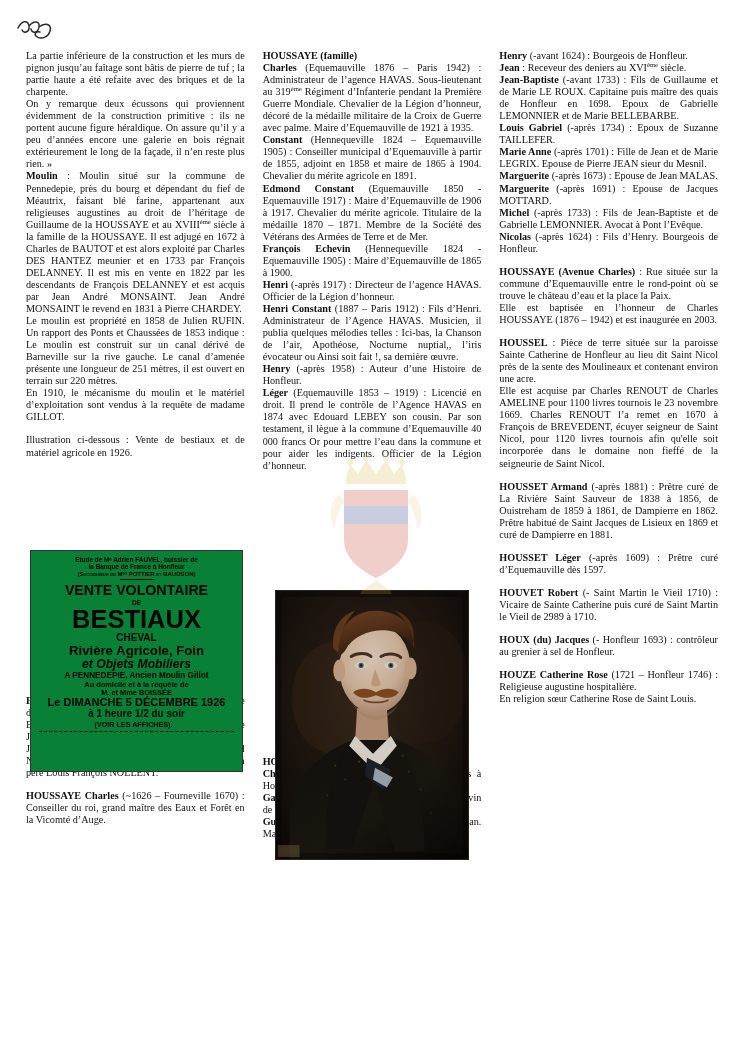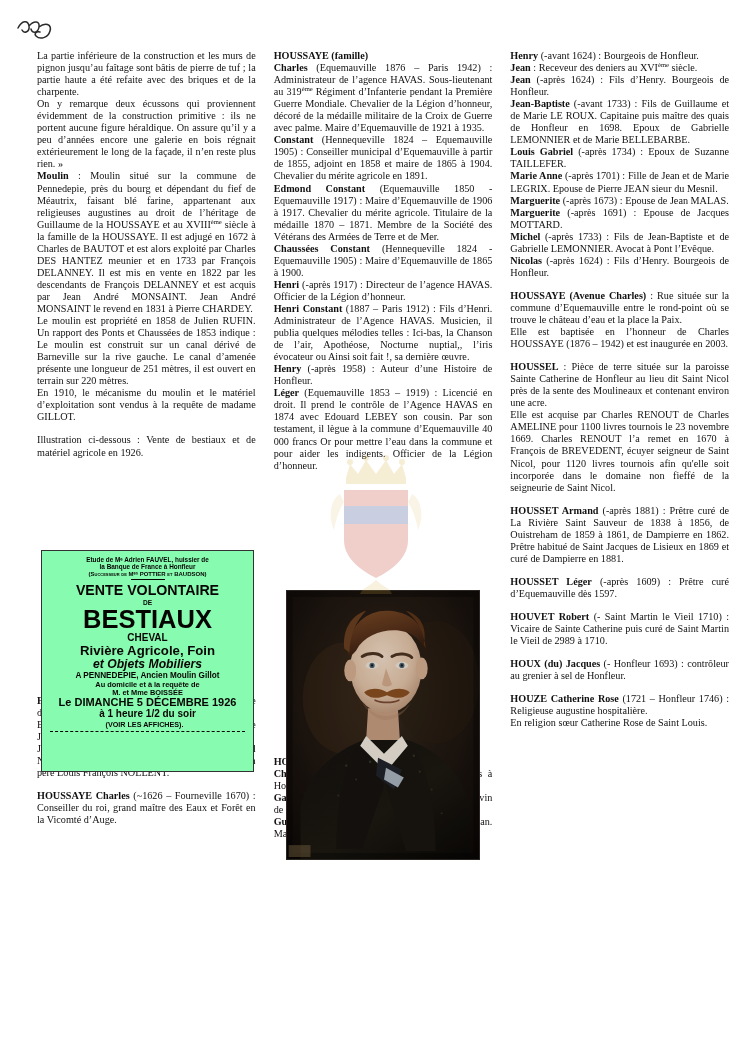--- a/index.html
+++ b/index.html
@@ -34,21 +34,20 @@
 
   
   .columns {
     position: absolute;
     left: 26px;
     top: 50px;
     width: 692px;
     height: 960px;
     display: flex;
     gap: 18px;
-    margin-left: 11px;
   }
   .col {
     width: 219px;
     position: relative;
   }
   .col p, .col .blk {
     margin: 0;
     font-size: 10.2px;
     line-height: 12.05px;
     text-align: justify;
@@ -74,21 +73,21 @@
   }
   .watermark svg { display:block; width:100%; height:100%; }
 
   
   .poster {
     position: absolute;
     left: 4px;
     top: 500px;
     width: 213px;
     height: 222px;
-    background: #86efac;
+    background: #15803d;
     border: 1px solid #3a3a3a;
     box-sizing: border-box;
     padding: 4px 6px 3px 6px;
     text-align: center;
     color: #14120f;
     font-family: "Liberation Sans", "DejaVu Sans", sans-serif;
     overflow: hidden;
     filter: contrast(1.12);
   }
   .poster .pl {
@@ -205,21 +204,21 @@
         <span class="pl p-aff">(VOIR LES AFFICHES).</span>
         <div class="p-botrule"></div>
       </div>
     </div>
 
     <div class="col">
       <p><b class="bd">HOUSSAYE (famille)</b></p>
       <p><b class="bd">Charles</b><span> (Equemauville 1876 – Paris 1942) : Administrateur de l’agence HAVAS. Sous-lieutenant au 319</span><sup>ème</sup><span> Régiment d’Infanterie pendant la Première Guerre Mondiale. Chevalier de la Légion d’honneur, décoré de la médaille militaire de la Croix de Guerre avec palme. Maire d’Equemauville de 1921 à 1935.</span></p>
       <p><b class="bd">Constant</b><span> (Hennequeville 1824 – Equemauville 1905) : Conseiller municipal d’Equemauville à partir de 1855, adjoint en 1858 et maire de 1865 à 1904. Chevalier du mérite agricole en 1891.</span></p>
       <p><b class="bd">Edmond Constant</b><span> (Equemauville 1850 - Equemauville 1917) : Maire d’Equemauville de 1906 à 1917. Chevalier du mérite agricole. Titulaire de la médaille 1870 – 1871. Membre de la Société des Vétérans des Armées de Terre et de Mer.</span></p>
-      <p><b class="bd">Chaussées Constant</b><span> (Hennequeville 1824 - Equemauville 1905) : Maire d’Equemauville de 1865 à 1900.</span></p>
+      <p><b class="bd">François Echevin</b><span> (Hennequeville 1824 - Equemauville 1905) : Maire d’Equemauville de 1865 à 1900.</span></p>
       <p><b class="bd">Henri</b><span> (-après 1917) : Directeur de l’agence HAVAS. Officier de la Légion d’honneur.</span></p>
       <p><b class="bd">Henri Constant</b><span> (1887 – Paris 1912) : Fils d’Henri. Administrateur de l’Agence HAVAS. Musicien, il publia quelques mélodies telles : Ici-bas, la Chanson de l’air, Apothéose, Nocturne nuptial,, l’iris évocateur ou Ainsi soit fait !, sa dernière œuvre.</span></p>
       <p><b class="bd">Henry</b><span> (-après 1958) : Auteur d’une Histoire de Honfleur.</span></p>
       <p><b class="bd">Léger</b><span> (Equemauville 1853 – 1919) : Licencié en droit. Il prend le contrôle de l’Agence HAVAS en 1874 avec Edouard LEBEY son cousin. Par son testament, il lègue à la commune d’Equemauville 40 000 francs Or pour mettre l’eau dans la commune et pour aider les indigents. Officier de la Légion d’honneur.</span></p>
 
       <div style="height: 284px;"></div>
 
       <p><b class="bd">HOUSSAYE (famille de la~)</b></p>
       <p><b class="bd">Charles</b><span> (-après 1666) : Collecteur des deniers à Honfleur.</span></p>
       <p><b class="bd">Gabriel</b><span> (-après 1764) : Officier quartenier. Echevin de Honfleur.</span></p>
@@ -311,21 +310,20 @@
           <rect x="0" y="0" width="194" height="270" fill="#000" opacity="0.12"></rect>
           <rect x="0" y="0" width="194" height="270" fill="none" stroke="#000" stroke-width="12" opacity="0.28"></rect>
           <rect x="2" y="256" width="22" height="12" fill="#6b5a3a" opacity="0.5"></rect>
         </svg>
       </div>
     </div>
 
     <div class="col">
       <p><b class="bd">Henry</b><span> (-avant 1624) : Bourgeois de Honfleur.</span></p>
       <p><b class="bd">Jean</b><span> : Receveur des deniers au XVI</span><sup>ème</sup><span> siècle.</span></p>
-      <p><b class="bd">Jean</b><span> (-après 1624) : Fils d’Henry. Bourgeois de Honfleur.</span></p>
       <p><b class="bd">Jean-Baptiste</b><span> (-avant 1733) : Fils de Guillaume et de Marie LE ROUX. Capitaine puis maître des quais de Honfleur en 1698. Epoux de Gabrielle LEMONNIER et de Marie BELLEBARBE.</span></p>
       <p><b class="bd">Louis Gabriel</b><span> (-après 1734) : Epoux de Suzanne TAILLEFER.</span></p>
       <p><b class="bd">Marie Anne</b><span> (-après 1701) : Fille de Jean et de Marie LEGRIX. Epouse de Pierre JEAN sieur du Mesnil.</span></p>
       <p><b class="bd">Marguerite</b><span> (-après 1673) : Epouse de Jean MALAS.</span></p>
       <p><b class="bd">Marguerite</b><span> (-après 1691) : Epouse de Jacques MOTTARD.</span></p>
       <p><b class="bd">Michel</b><span> (-après 1733) : Fils de Jean-Baptiste et de Gabrielle LEMONNIER. Avocat à Pont l’Evêque.</span></p>
       <p><b class="bd">Nicolas</b><span> (-après 1624) : Fils d’Henry. Bourgeois de Honfleur.</span></p>
       <div class="gap"></div>
       <p><b class="bd">HOUSSAYE (Avenue Charles)</b><span> : Rue située sur la commune d’Equemauville entre le rond-point où se trouve le château d’eau et la place la Paix.</span></p>
       <p>Elle est baptisée en l’honneur de Charles HOUSSAYE (1876 – 1942) et est inaugurée en 2003.</p>

